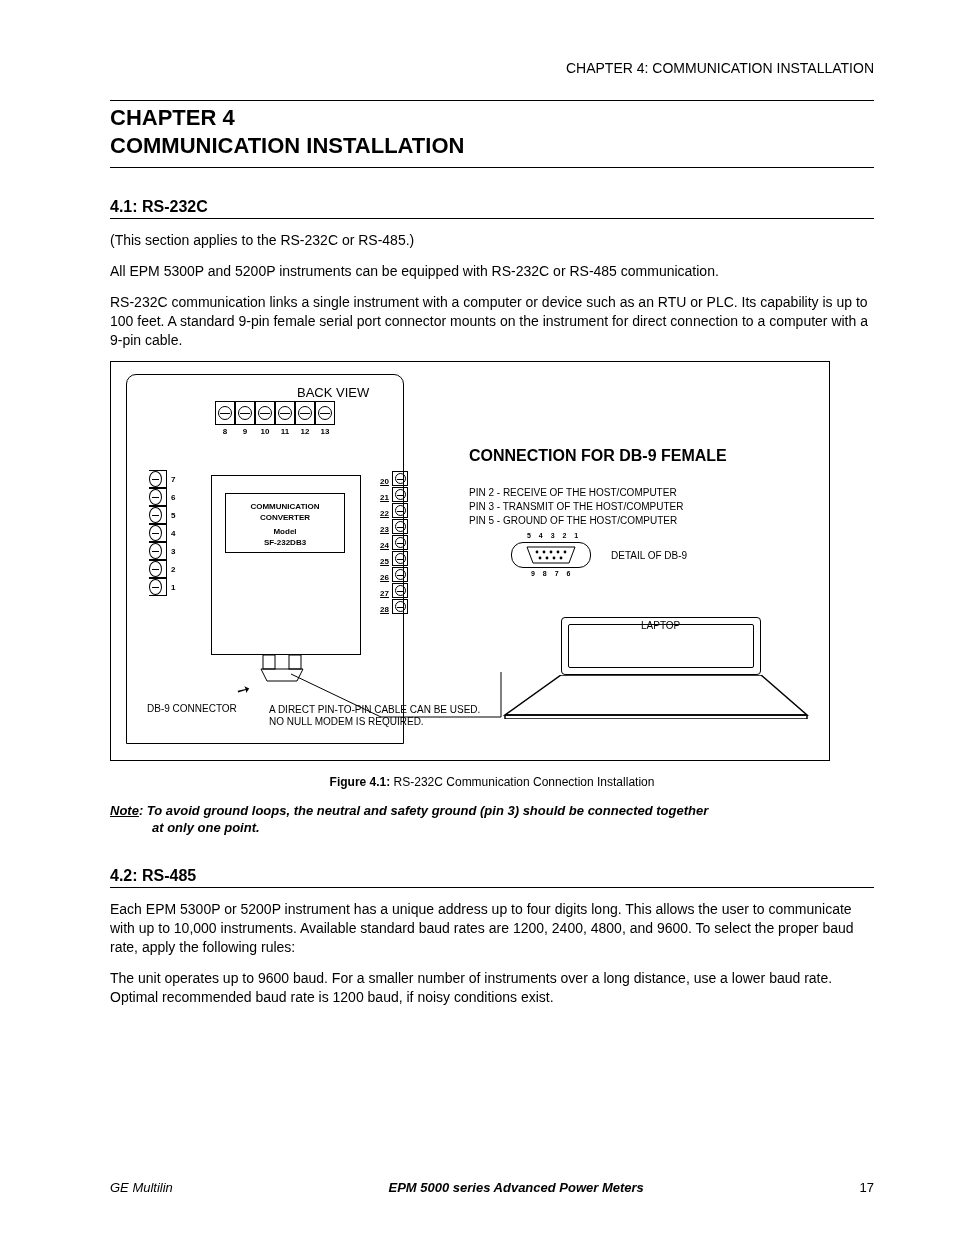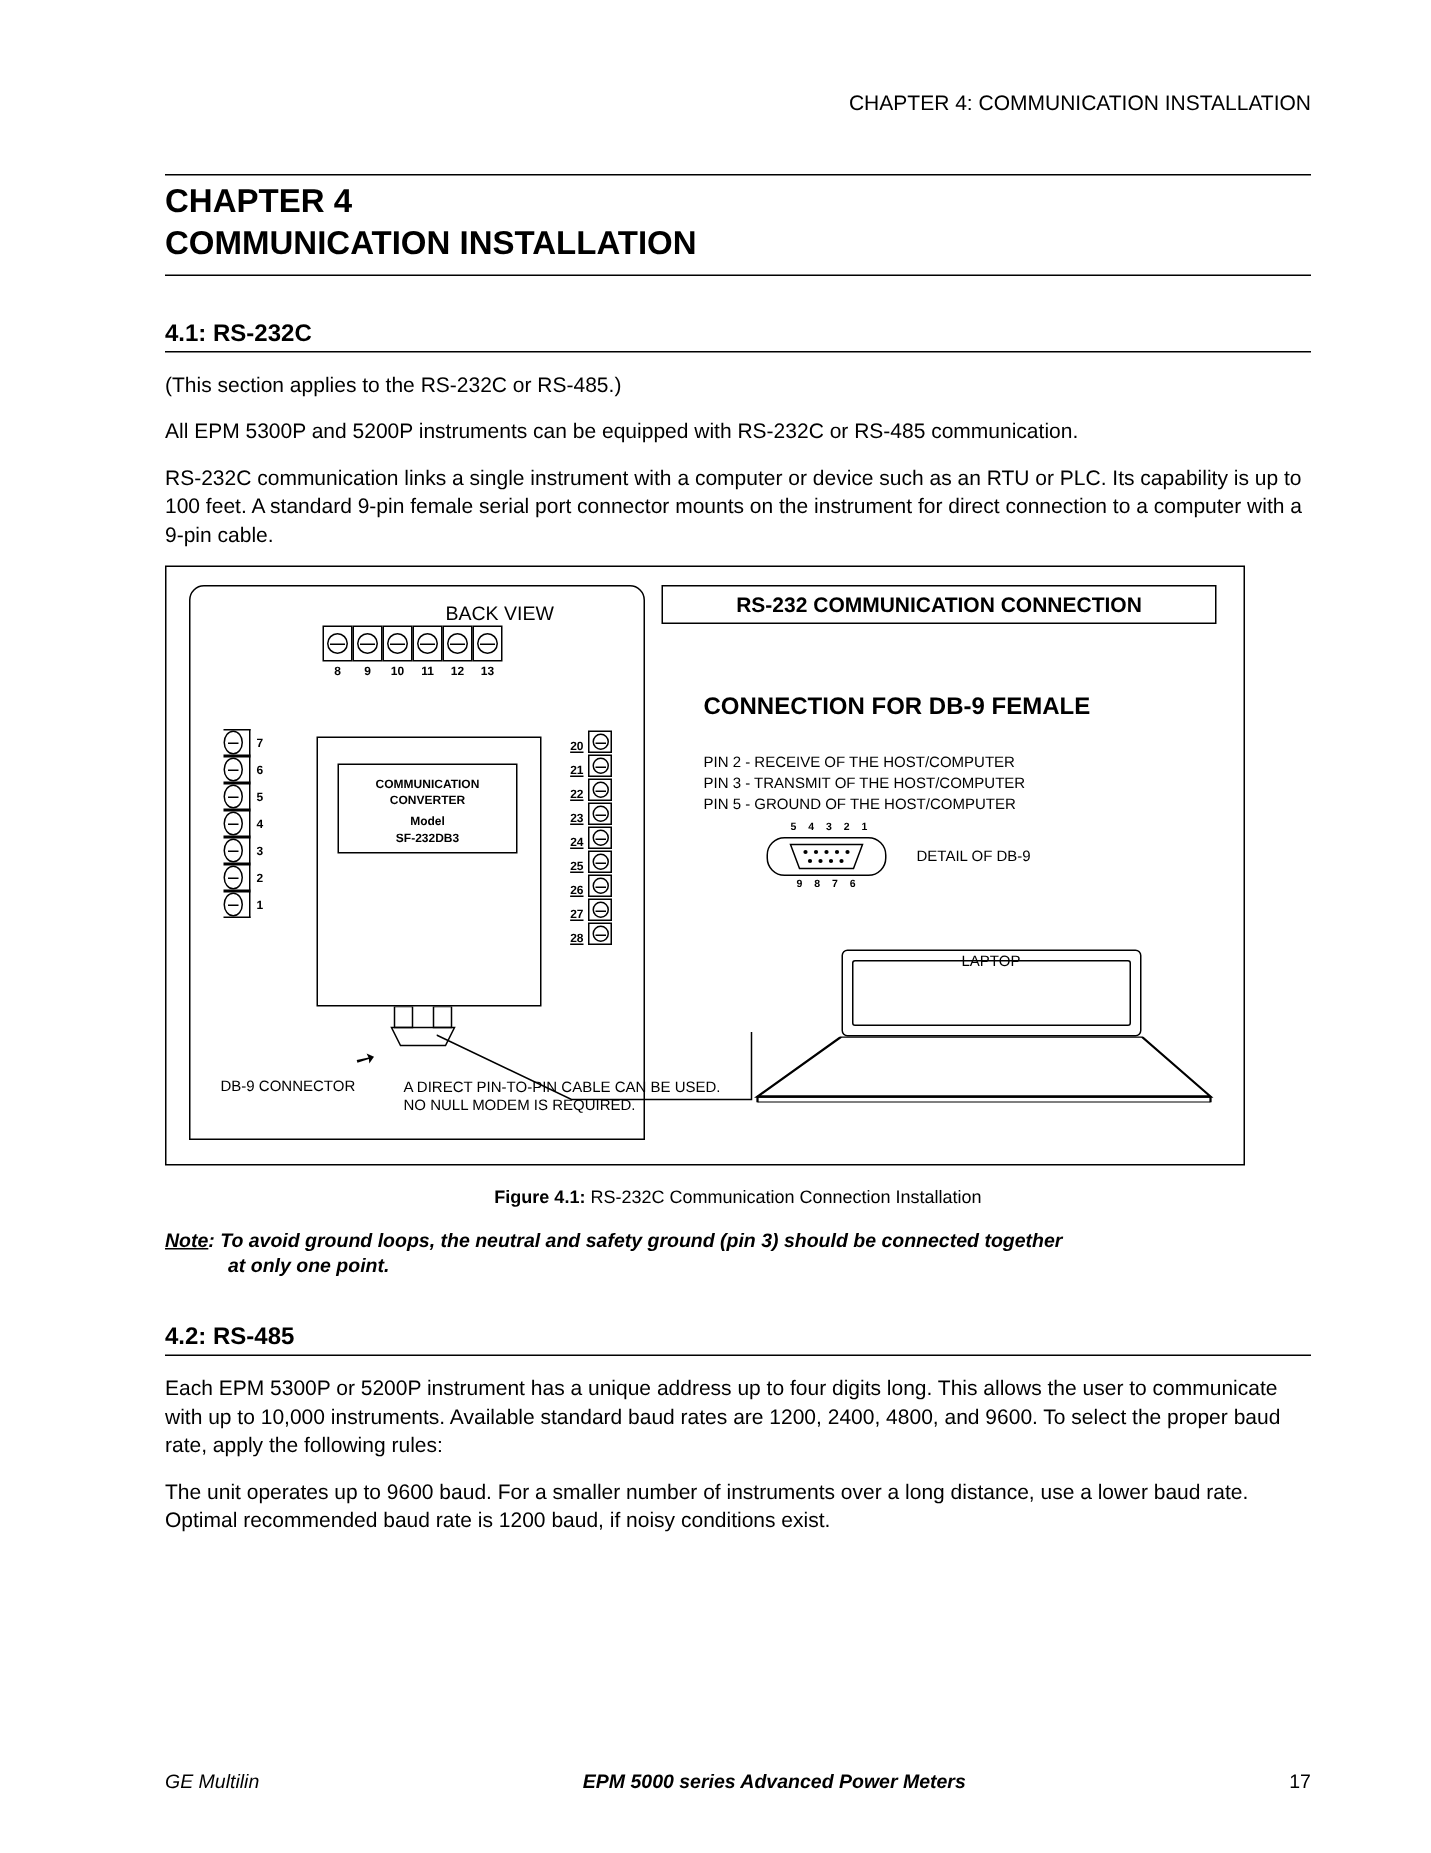--- a/index.html
+++ b/index.html
@@ -6,28 +6,28 @@
   body {
     font-family: Arial, Helvetica, sans-serif;
     background: #fff;
     color: #000;
     width: 954px;
     height: 1235px;
     position: relative;
     padding: 60px 80px 40px 110px;
     font-size: 14px;
   }
-  .header-right { text-align: right; font-size: 14px; margin-bottom: 40px; }
+  .header-right { text-align: right; font-size: 14px; margin-bottom: 24px; }
   .rule { border-top: 1px solid #000; margin: 2px 0; }
   .chapter-title { font-size: 22px; font-weight: bold; margin: 4px 0 2px; }
   .chapter-sub { font-size: 22px; font-weight: bold; margin-bottom: 8px; }
   .section-head { font-size: 16px; font-weight: bold; margin: 30px 0 2px; }
   .body-p { font-size: 14px; line-height: 1.35; margin: 12px 0; }
   .figure-wrap { border: 1.5px solid #000; margin: 12px 0 10px; width: 720px; height: 400px; position: relative; font-size: 10px; }
-  .fig-left { position:absolute; left:15px; top:12px; width:304px; height:370px; border:1.5px solid #000; border-radius:10px 10px 0 0; }
+  .fig-left { position:absolute; left:15px; top:12px; width:278px; height:370px; border:1.5px solid #000; border-radius:10px 10px 0 0; }
   .back-view { position:absolute; left:170px; top:10px; font-size:13px; }
   .top-term-row { position:absolute; left:88px; top:26px; display:flex; }
   .term-box { width:20px; height:24px; border:1px solid #000; display:flex; align-items:center; justify-content:center; }
   .screw { width:14px; height:14px; border:1.2px solid #000; border-radius:50%; position:relative;}
   .screw::after{ content:""; position:absolute; left:1px; right:1px; top:50%; border-top:1.2px solid #000;}
   .top-labels { position:absolute; left:88px; top:52px; display:flex; font-weight:bold; font-size:8px;}
   .top-labels span{ width:20px; text-align:center;}
   .left-col { position:absolute; left:22px; top:95px; }
   .left-col .row{ display:flex; align-items:center; height:18px;}
   .left-col .term-sm{ width:16px; height:16px; border:1px solid #000; border-radius:50%; margin-right:4px; position:relative;}
@@ -233,21 +233,20 @@
     </svg>
     <div class="arrow">➚</div>
     <div class="db9-label">DB-9 CONNECTOR</div>
   </div>
 
   <div class="cable-note">
     <div>A DIRECT PIN-TO-PIN CABLE CAN BE USED.</div>
     <div>NO NULL MODEM IS REQUIRED.</div>
   </div>
 
-  <div class="fig-right-title">RS-232 COMMUNICATION CONNECTION</div>
   <div class="conn-sub">CONNECTION FOR DB-9 FEMALE</div>
   <div class="pin-list">
     <div>PIN 2 - RECEIVE OF THE HOST/COMPUTER</div>
     <div>PIN 3 - TRANSMIT OF THE HOST/COMPUTER</div>
     <div>PIN 5 - GROUND OF THE HOST/COMPUTER</div>
   </div>
 
   <div class="db9-top-nums">5 4 3 2 1</div>
   <div class="db9-detail">
     <div class="db9-shape">

